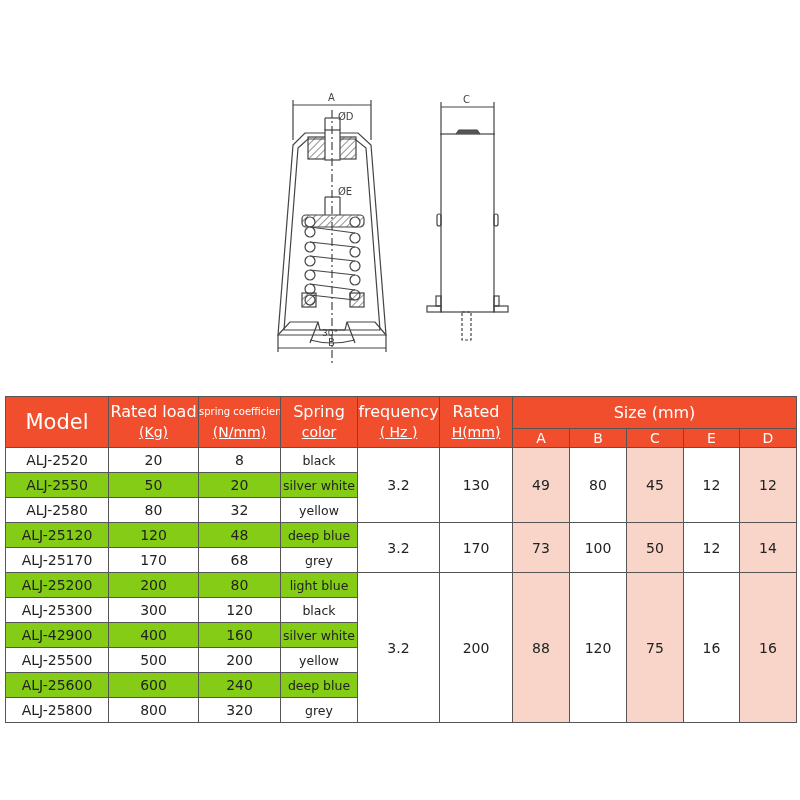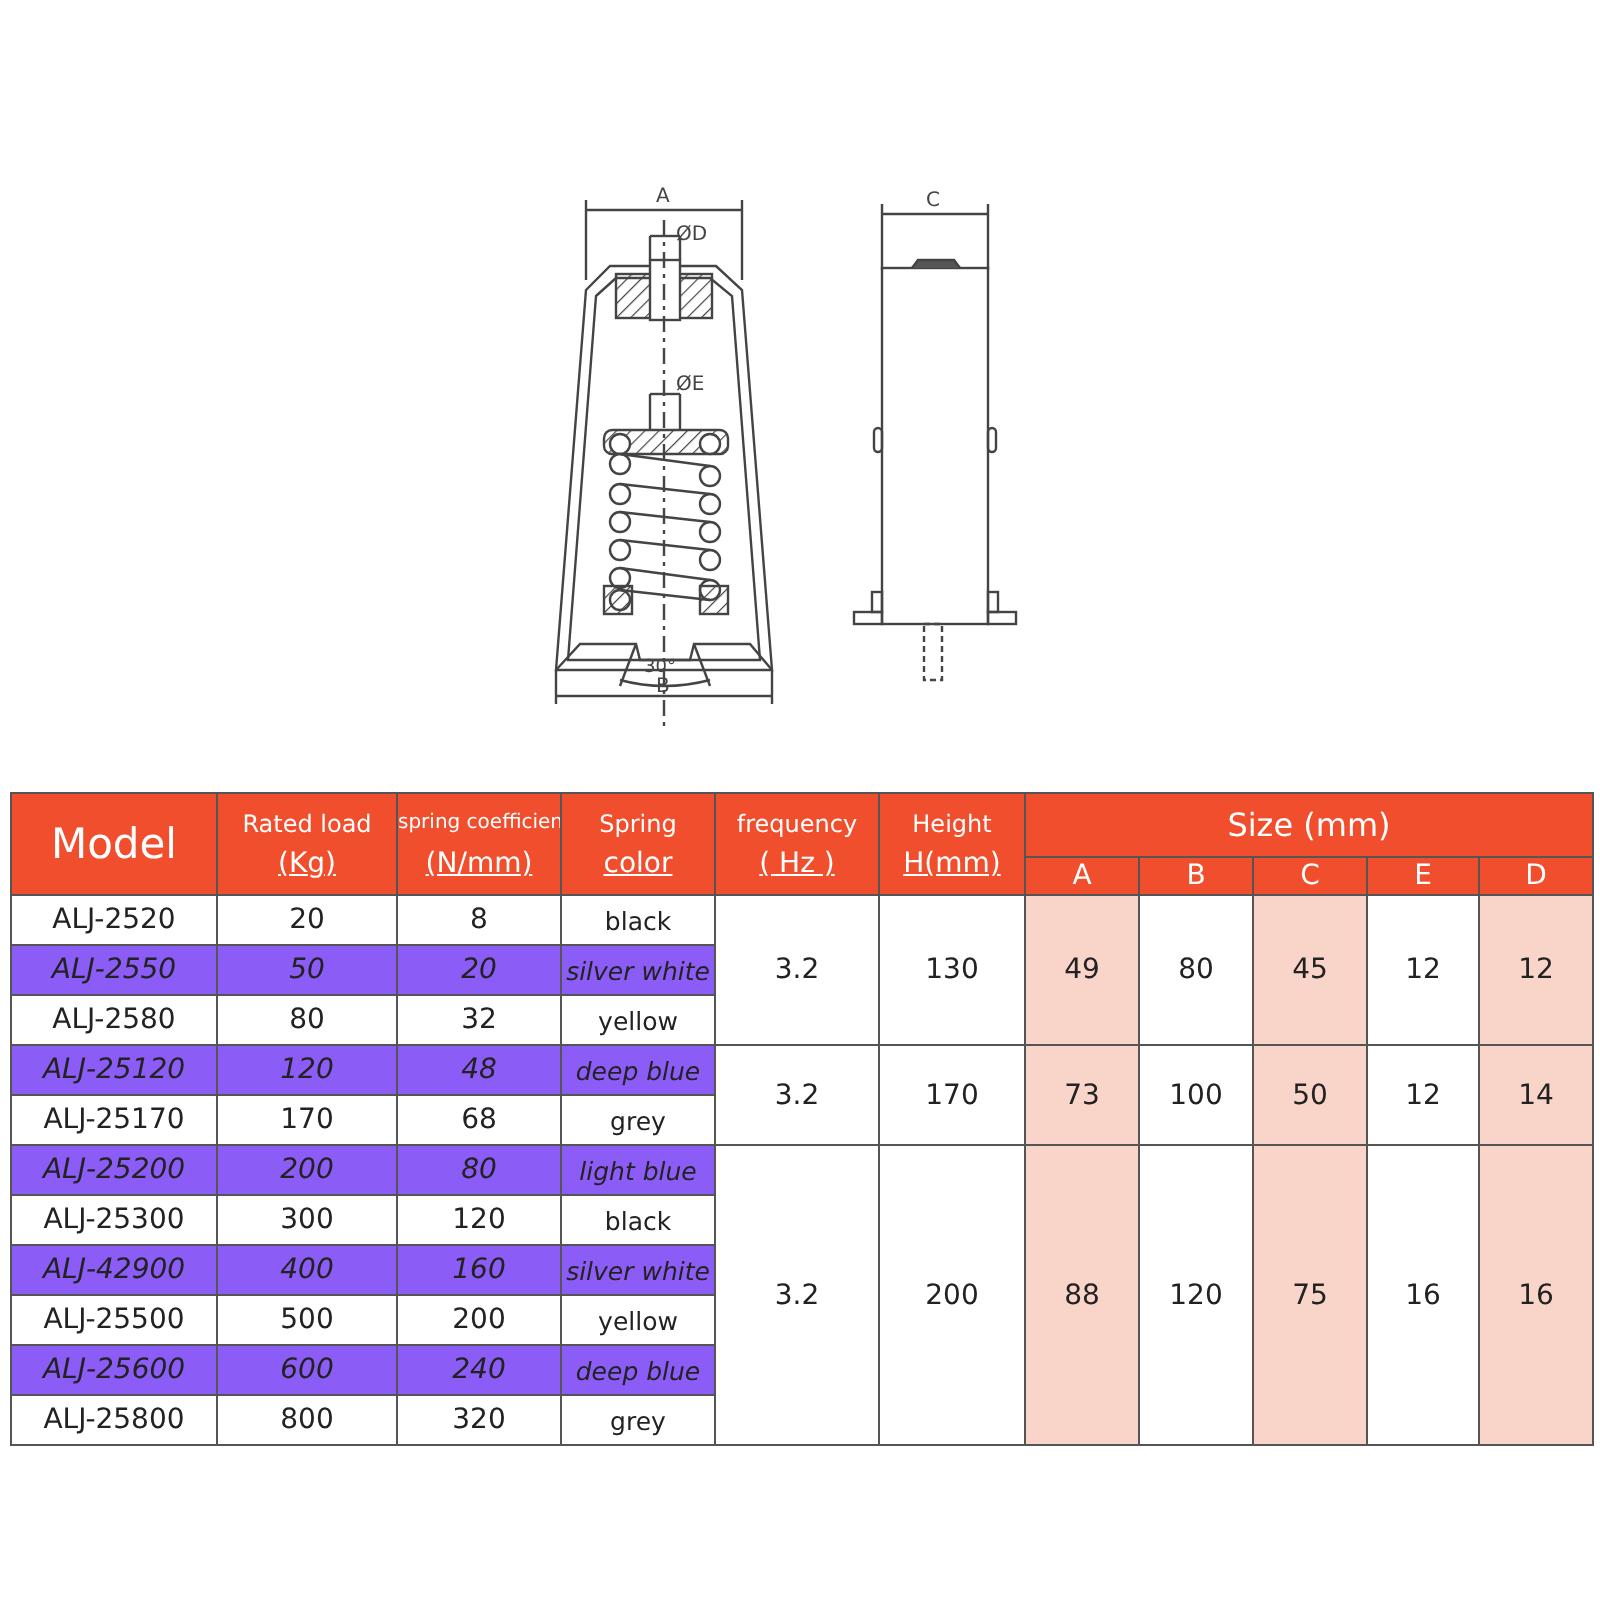--- a/index.html
+++ b/index.html
@@ -2,27 +2,27 @@
 <html><head>
 <meta charset="utf-8">
 <style>
   html,body{margin:0;padding:0;background:#fff;}
   body{width:800px;height:800px;position:relative;overflow:hidden;font-family:"DejaVu Sans","Liberation Sans",sans-serif;}
   .drawing{position:absolute;left:0;top:0;width:800px;height:380px;}
   table.spec{position:absolute;left:5px;top:396px;border-collapse:collapse;table-layout:fixed;width:791px;}
   table.spec td, table.spec th{border:1.5px solid #555;padding:0;text-align:center;vertical-align:middle;overflow:hidden;white-space:nowrap;}
   th{background:#f04e2d;color:#fff;font-weight:normal;}
   th.model{font-size:21px;text-align:left;padding-left:8px;}
-  th .l1{font-size:12px;display:block;line-height:20px;}
+  th .l1{font-size:16px;display:block;line-height:20px;}
   th .l2{font-size:14px;display:block;line-height:20px;text-decoration:underline;}
   th .tiny{font-size:10px;display:block;line-height:20px;}
   th.sub{font-size:14px;height:18px;}
   td{font-size:14px;color:#222;height:24px;}
   td.color{font-size:12.5px;}
-  tr.alt td.m{background:#8b5cf6;font-style:italic;}
+  tr.alt td.m{background:#84cc16;}
   td.shade{background:#f9d5c9;}
   td.merged{background:#fff;}
 </style>
 </head>
 <body>
 
 <svg class="drawing" viewBox="0 0 800 380" xmlns="http://www.w3.org/2000/svg">
   <defs>
     <pattern id="hatch" width="5" height="5" patternUnits="userSpaceOnUse" patternTransform="rotate(45)">
       <line x1="0" y1="0" x2="0" y2="5" stroke="#444" stroke-width="1.2"></line>
@@ -138,21 +138,21 @@
       </th>
       <th rowspan="2">
         <span class="l1">Spring</span>
         <span class="l2">color</span>
       </th>
       <th rowspan="2">
         <span class="l1">frequency</span>
         <span class="l2">( Hz )</span>
       </th>
       <th rowspan="2">
-        <span class="l1">Height</span>
+        <span class="l1">Rated</span>
         <span class="l2">H(mm)</span>
       </th>
       <th colspan="5" style="font-size:16px">Size (mm)</th>
     </tr>
     <tr>
       <th class="sub">A</th>
       <th class="sub">B</th>
       <th class="sub">C</th>
       <th class="sub">E</th>
       <th class="sub">D</th>

